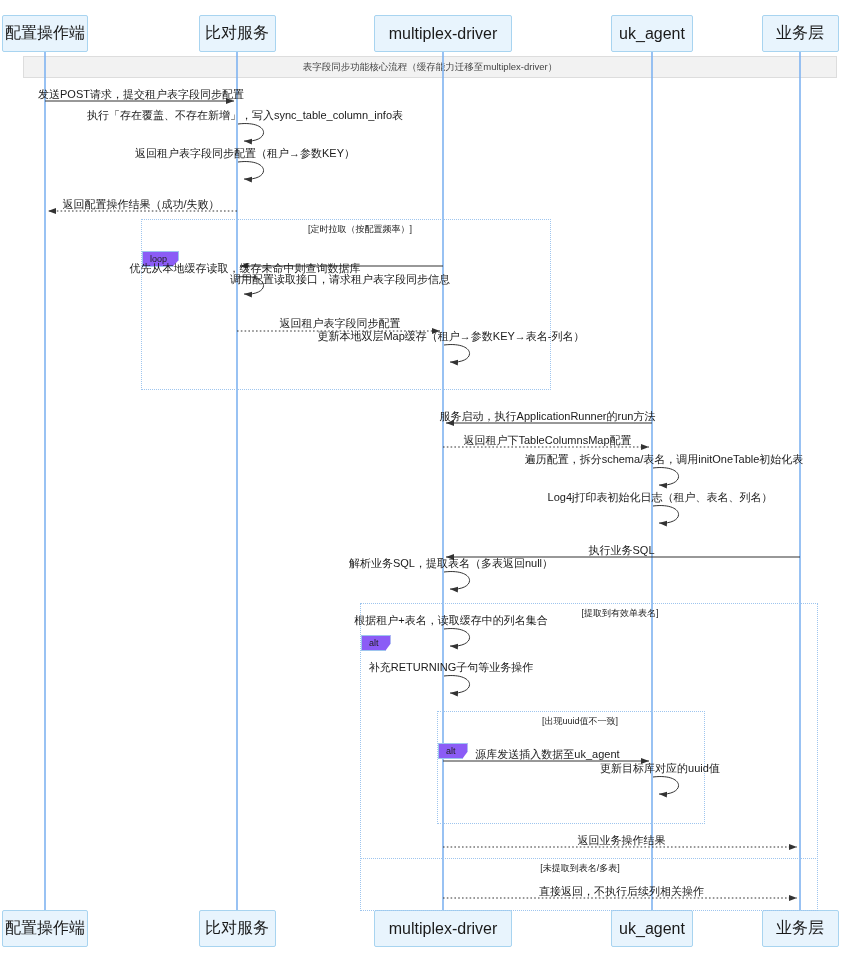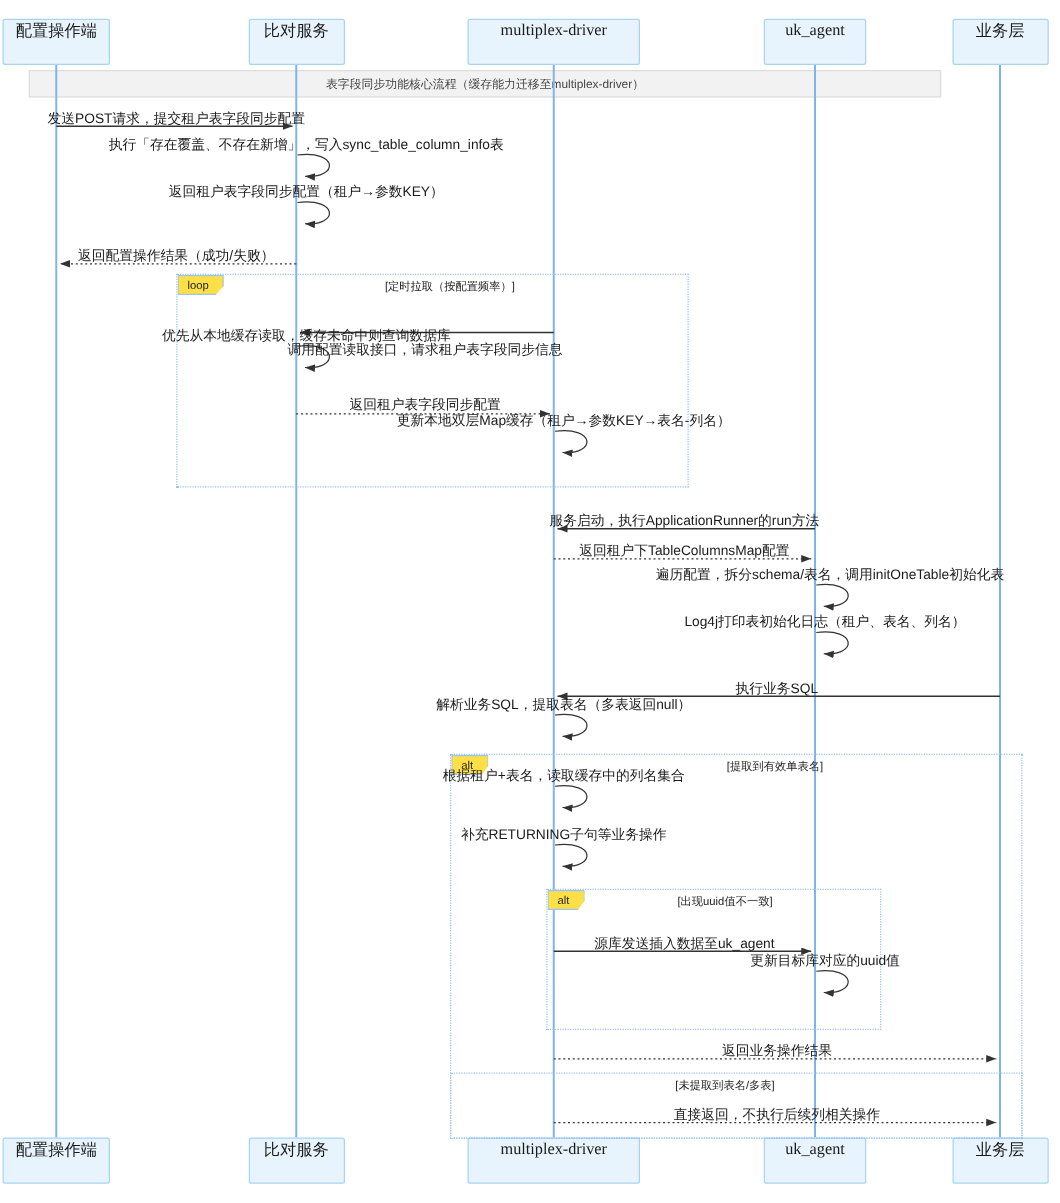--- a/index.html
+++ b/index.html
@@ -11,29 +11,28 @@
   }
   #diagram{position:relative;width:848px;height:962px;}
   svg#layer{position:absolute;left:0;top:0;width:848px;height:962px;}
 
   .pbox{
     position:absolute;
     box-sizing:border-box;
     background:#e8f4fd;
     border:1px solid #a8d4f0;
     border-radius:2px;
-    display:flex;align-items:flex-start;justify-content:center;
-    font-size:13px;color:#1a1a1a;
+    display:flex;align-items:center;justify-content:center;
+    font-size:16px;color:#1a1a1a;
     height:37px;
     white-space:nowrap;
-    font-family:Liberation Serif, serif;
   }
   .titlebar{
     position:absolute;
-    left:23px;top:56px;width:730px;height:22px;
+    left:23px;top:56px;width:814px;height:22px;
     box-sizing:border-box;
     background:#f2f2f2;
     border:1px solid #dddddd;
     display:flex;align-items:center;justify-content:center;
     font-size:9.5px;color:#444;
   }
   .msglabel{
     position:absolute;
     font-size:11px;
     color:#1a1a1a;
@@ -43,28 +42,29 @@
   .msglabel.left{transform:none;}
   .fragbox{
     position:absolute;
     box-sizing:border-box;
     border:1px dotted #9ec5ee;
     background:transparent;
   }
   .fraglabel{
     position:absolute;
     box-sizing:border-box;
-    background:#fde047;
+    background:#8b5cf6;
     border:1px solid #9ec5ee;
     font-size:9px;
     color:#222;
     padding:1px 11px 1px 7px;
     line-height:12px;
     -webkit-clip-path:polygon(0 0,100% 0,100% 55%,82% 100%,0 100%);
     clip-path:polygon(0 0,100% 0,100% 55%,82% 100%,0 100%);
+    margin-top:31px;
   }
   .fragcond{
     position:absolute;
     font-size:9px;
     color:#222;
     white-space:nowrap;
     transform:translateX(-50%);
   }
 </style>
 </head>

